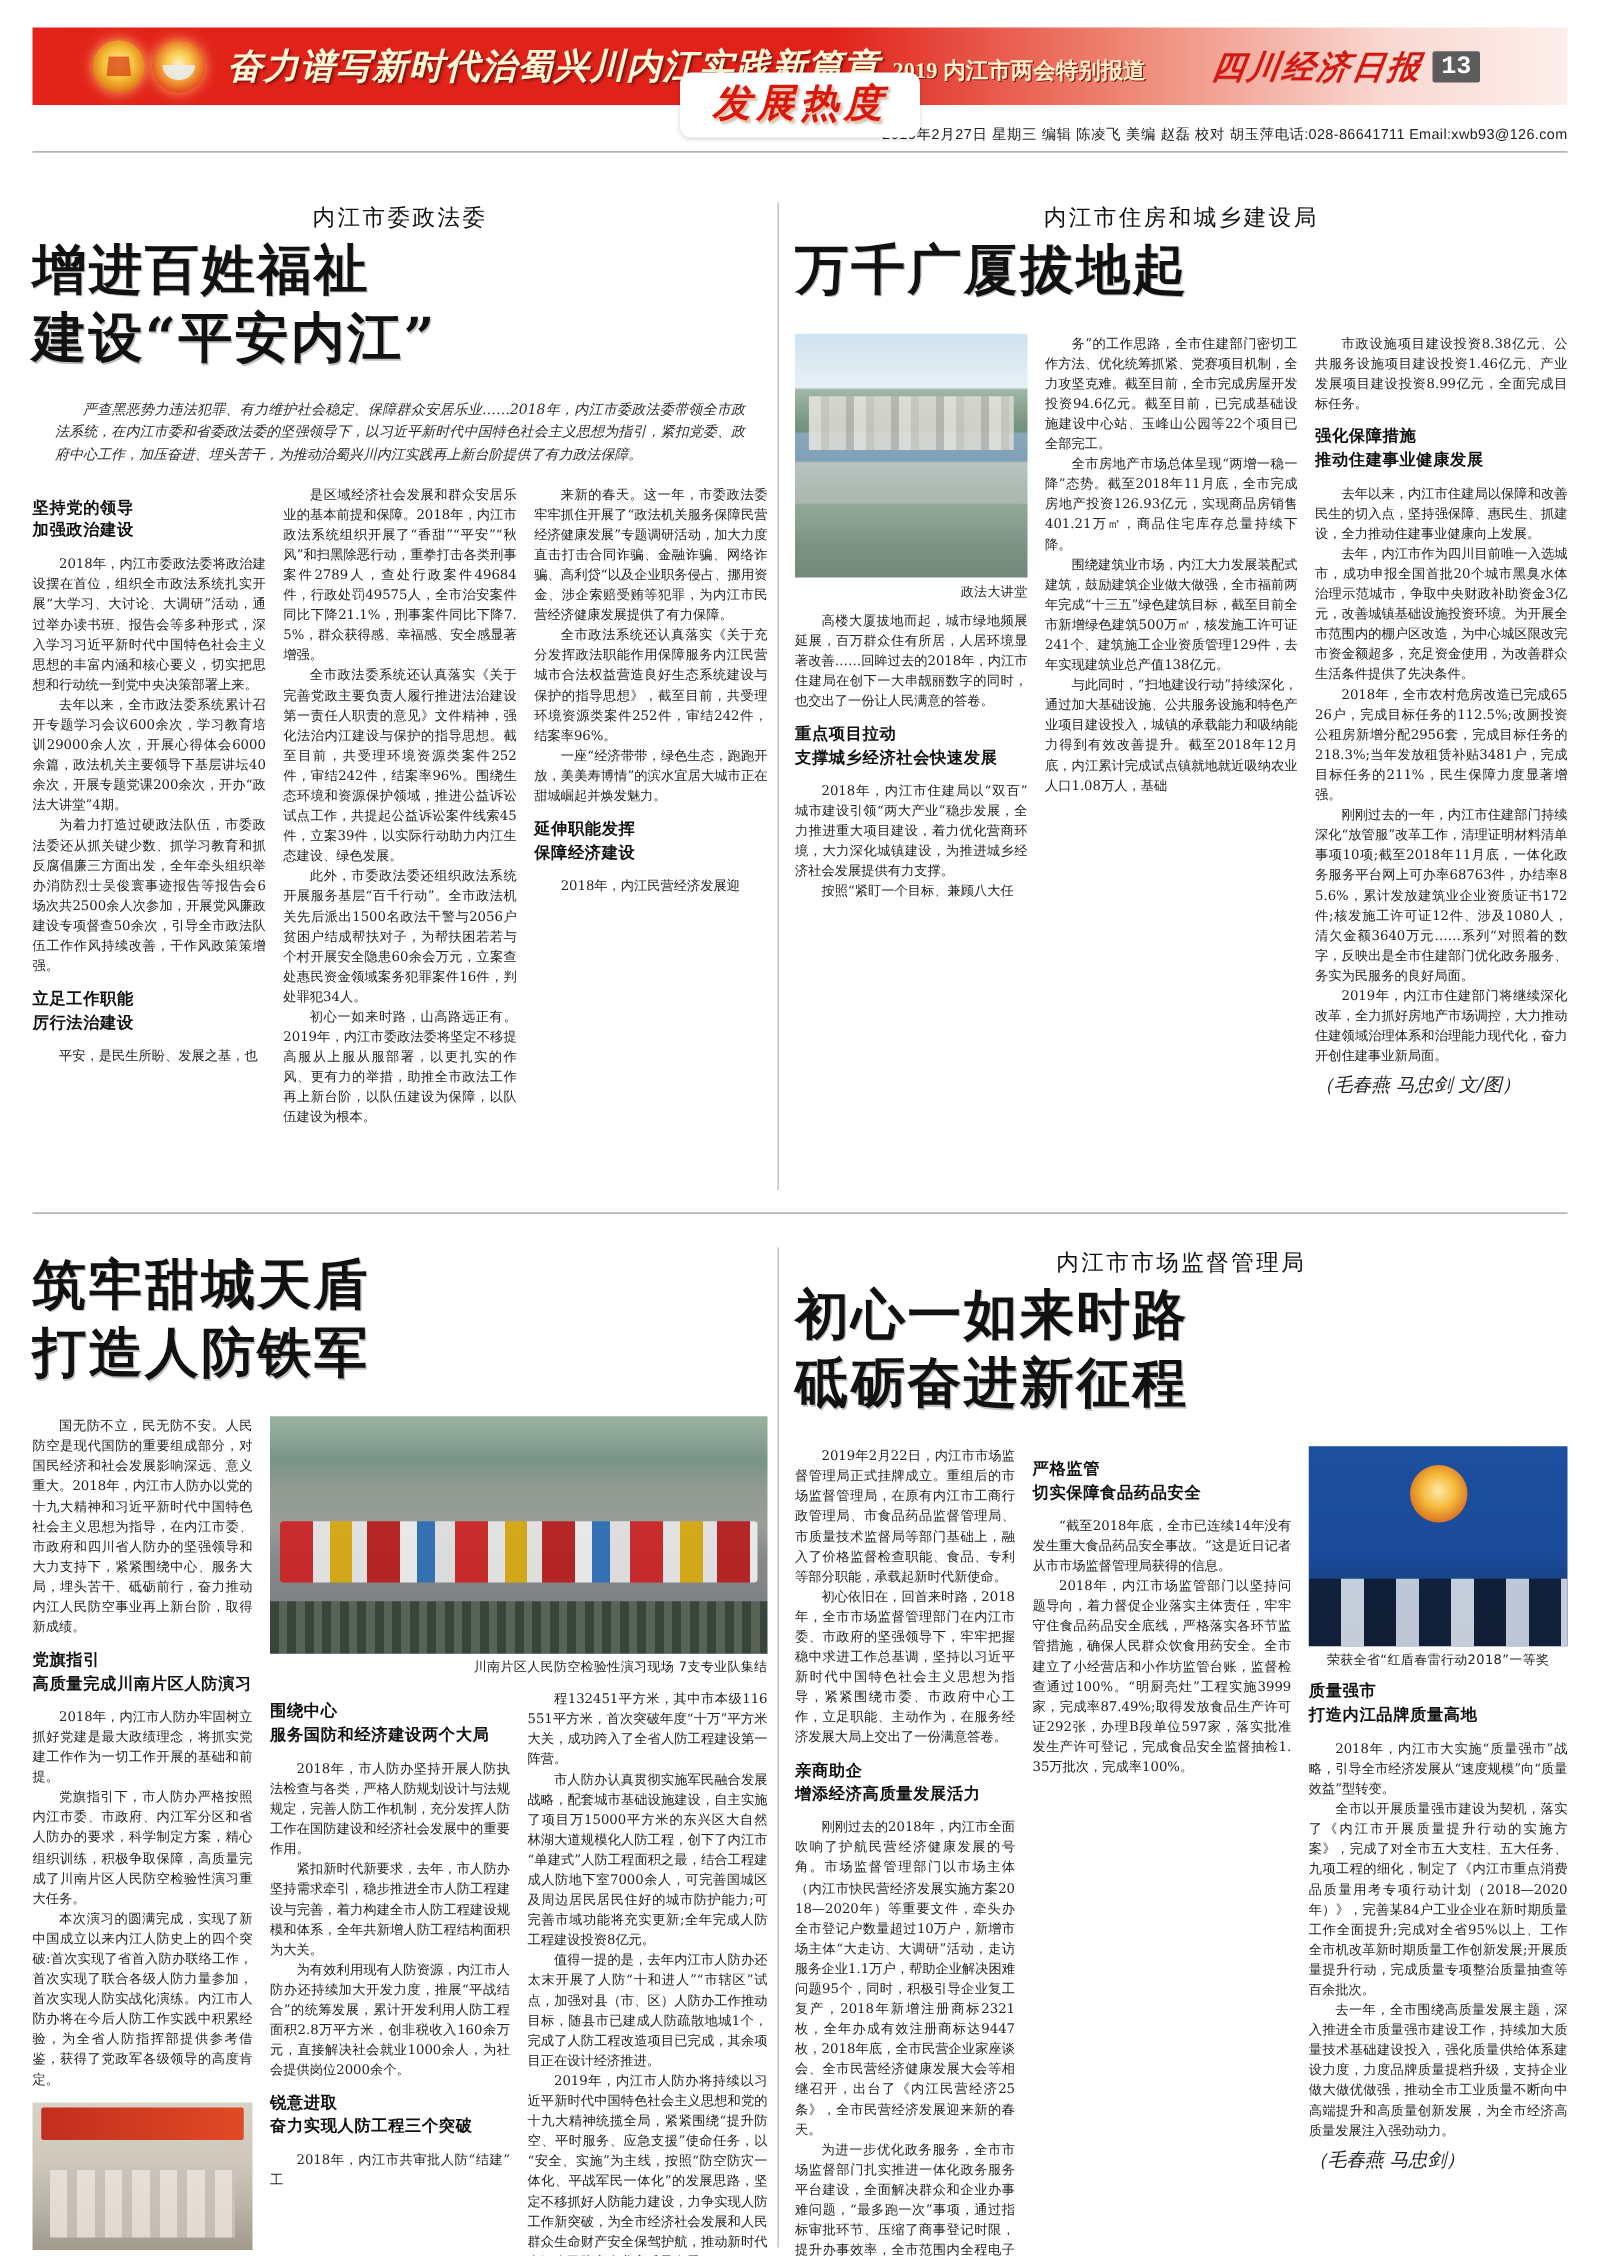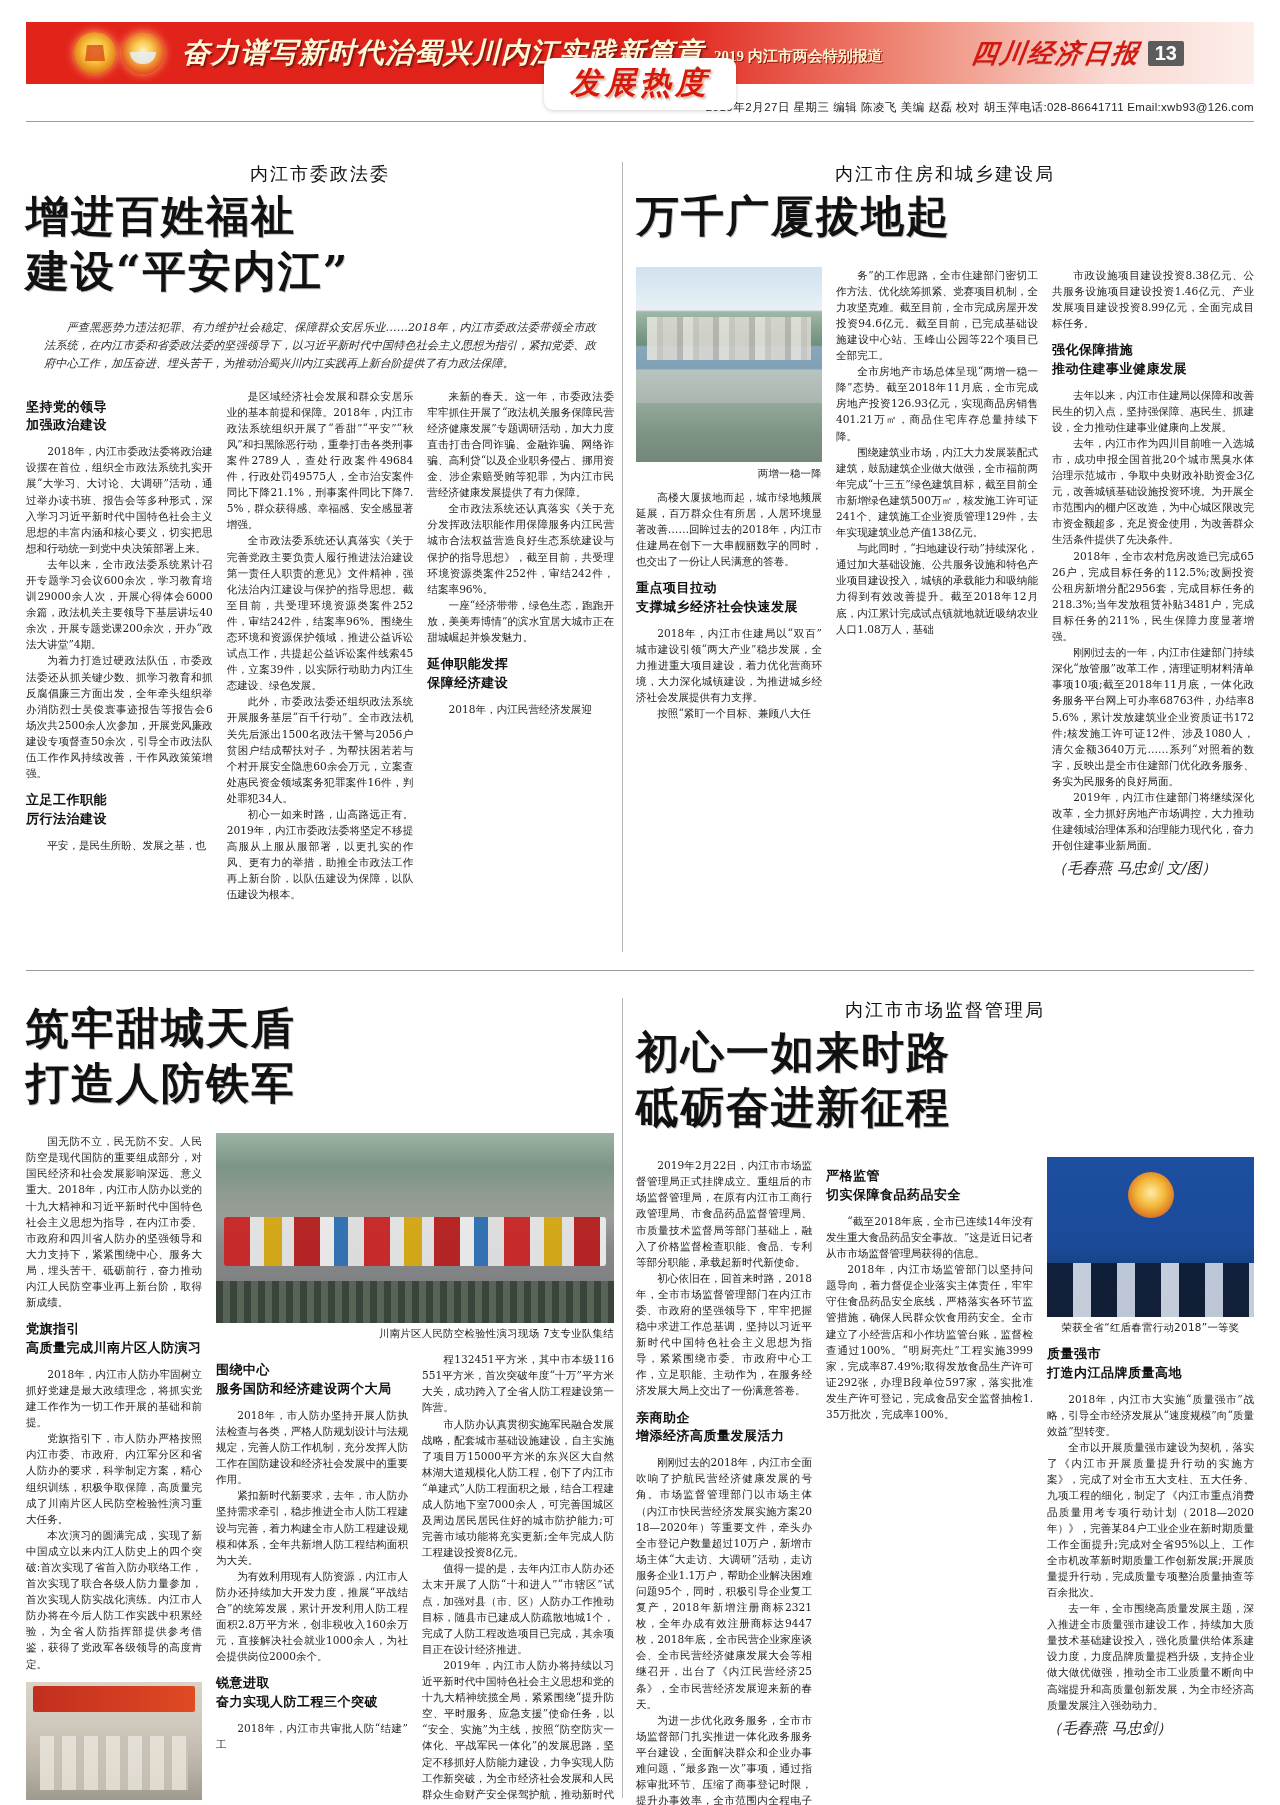--- a/index.html
+++ b/index.html
@@ -55,41 +55,41 @@
     font-weight:bold;
     font-size:28px;
     letter-spacing:1px;
     color:#fff9d9;
     text-shadow:1px 1px 0 #8c1208, 2px 2px 2px rgba(0,0,0,.35);
     font-style:italic;
     white-space:nowrap;
   }
   .mast-sub{
     margin-left:10px;
-    font-size:15px;font-weight:bold;color:#fff4cf;
+    font-size:18px;font-weight:bold;color:#fff4cf;
     text-shadow:1px 1px 0 #8c1208;
     white-space:nowrap;
     align-self:center;
     padding-top:6px;
   }
   .paper-logo{
     position:absolute;right:70px;top:14px;
     display:flex;align-items:center;gap:8px;
   }
   .paper-logo .zh{
     font-family:"DejaVu Serif",serif;
     font-size:26px;font-weight:bold;font-style:italic;
     color:#d3180f;letter-spacing:2px;
     transform:skewX(-8deg);
     text-shadow:0 1px 0 rgba(0,0,0,.12);
   }
   .paper-num{
     background:#5c5c5c;color:#fff;font-weight:bold;
     font-size:20px;padding:1px 7px;border-radius:2px;
-    font-family:Liberation Sans, sans-serif;
+    font-family:Liberation Mono, monospace;
   }
   .fazhan-badge{
     position:absolute;left:50%;transform:translateX(-50%);
     bottom:-26px;
     background:#fff;border-radius:9px;
     padding:4px 26px 6px 26px;
     box-shadow:0 1px 4px rgba(0,0,0,.18);
   }
   .fazhan-badge span{
     font-family:"DejaVu Serif",serif;
@@ -305,21 +305,21 @@
     </div>
   </div>
 
   <div class="quadrant" style="left:636px;top:140px;width:618px;">
     <div class="art-org">内江市住房和城乡建设局</div>
     <div class="art-head">万千广厦拔地起</div>
 
     <div class="cols" style="margin-top:26px;">
       <div class="col body" style="flex:0 0 186px;">
         <div class="photo ph-city" style="width:100%;height:195px;margin-bottom:5px;"></div>
-        <div class="caption">两增一稳一降</div>
+        <div class="caption">政法大讲堂</div>
         <p style="margin-top:8px;">高楼大厦拔地而起，城市绿地频展延展，百万群众住有所居，人居环境显著改善……回眸过去的2018年，内江市住建局在创下一大串靓丽数字的同时，也交出了一份让人民满意的答卷。</p>
         <div class="subhead">
           <span>重点项目拉动</span><br>
           <span>支撑城乡经济社会快速发展</span>
         </div>
         <p>2018年，内江市住建局以“双百”城市建设引领“两大产业”稳步发展，全力推进重大项目建设，着力优化营商环境，大力深化城镇建设，为推进城乡经济社会发展提供有力支撑。</p>
         <p>按照“紧盯一个目标、兼顾八大任</p>
       </div>
       <div class="col body">
         <p>务”的工作思路，全市住建部门密切工作方法、优化统筹抓紧、党赛项目机制，全力攻坚克难。截至目前，全市完成房屋开发投资94.6亿元。截至目前，已完成基础设施建设中心站、玉峰山公园等22个项目已全部完工。</p>

